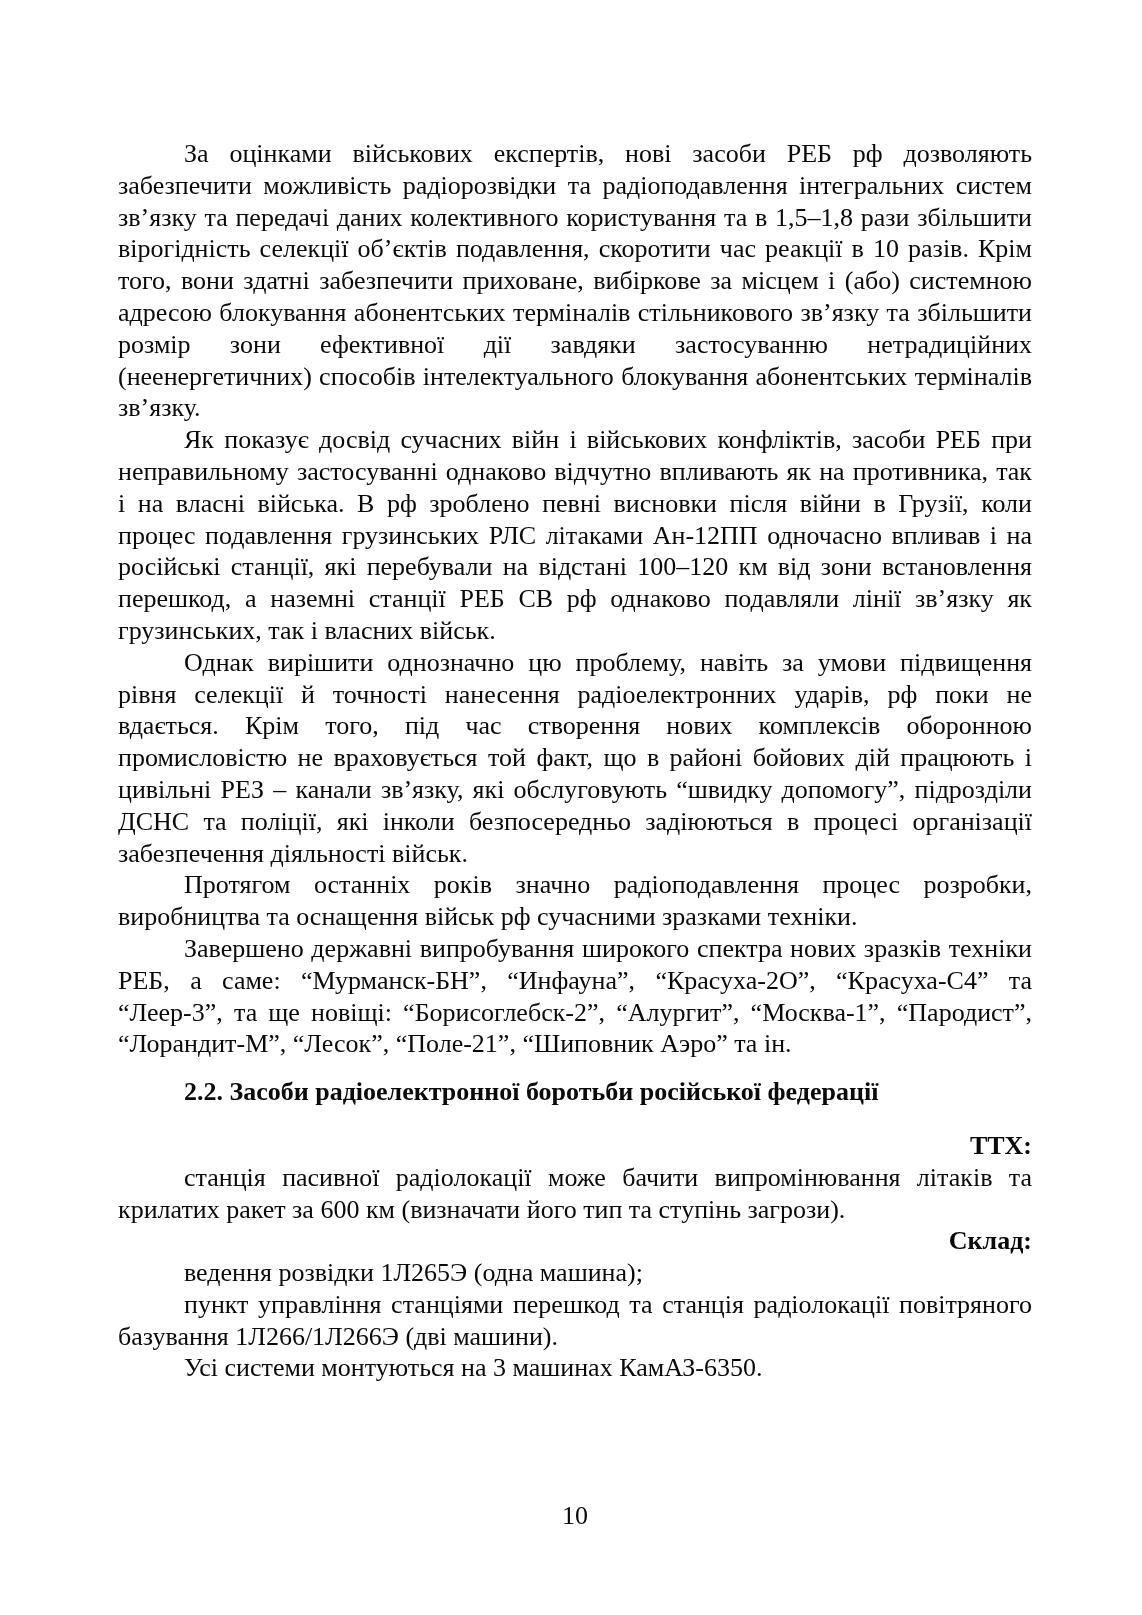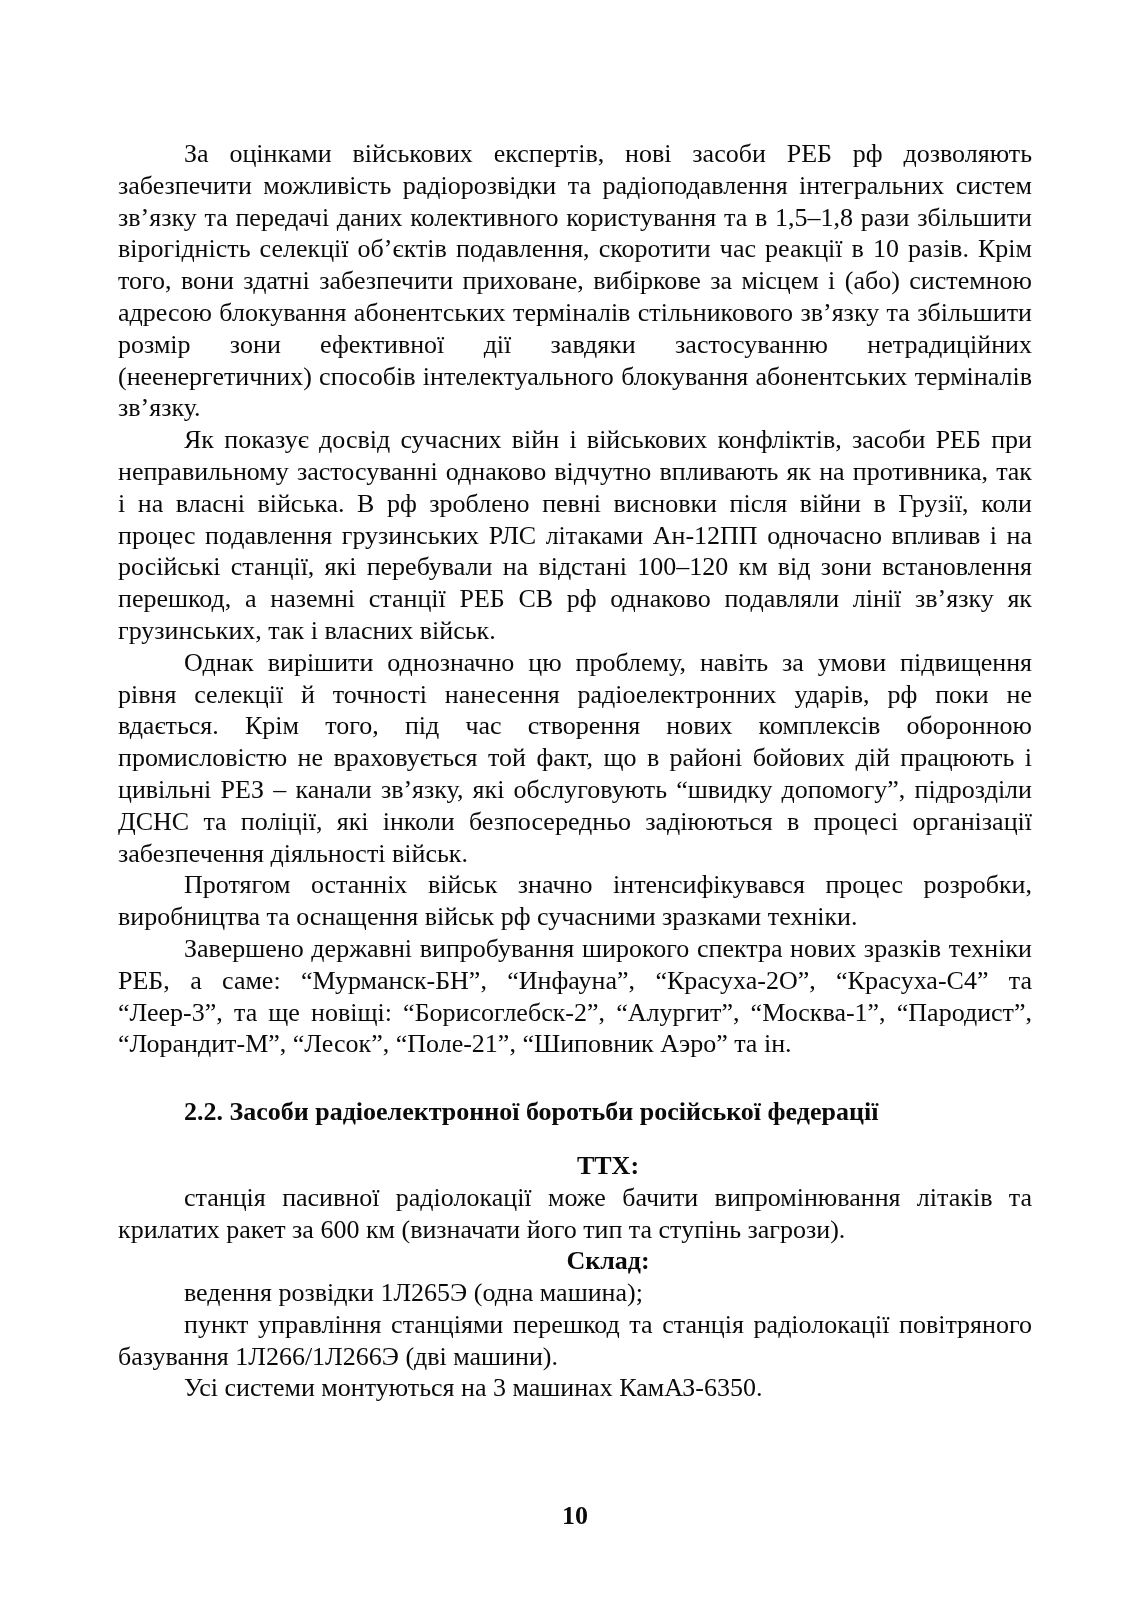--- a/index.html
+++ b/index.html
@@ -25,56 +25,55 @@
     left: 118px;
     width: 914px;
   }
   .text-block p {
     margin: 0;
     text-align: justify;
     text-indent: 66px;
   }
   p.section-heading {
     font-weight: bold;
-    margin-top: 36px;
+    margin-top: 16px;
     margin-bottom: 22px;
     text-align: left;
   }
   p.bold-label {
     font-weight: bold;
-    text-align: center;
+    text-align: right;
   }
   .lead-bold {
     font-weight: bold;
   }
   .page-number {
     position: absolute;
     top: 1500px;
     left: 118px;
     width: 914px;
     text-align: center;
     font-family: "Liberation Serif", "DejaVu Serif", serif;
     font-size: 26px;
     color: #0a0a0a;
-    font-weight: bold;
   }
 </style>
 </head>
 <body>
 
 <div class="page">
   <div class="text-block">
 
     <p>За оцінками військових експертів, нові засоби РЕБ рф дозволяють забезпечити можливість радіорозвідки та радіоподавлення інтегральних систем зв’язку та передачі даних колективного користування та в 1,5–1,8 рази збільшити вірогідність селекції об’єктів подавлення, скоротити час реакції в 10 разів. Крім того, вони здатні забезпечити приховане, вибіркове за місцем і (або) системною адресою блокування абонентських терміналів стільникового зв’язку та збільшити розмір зони ефективної дії завдяки застосуванню нетрадиційних (неенергетичних) способів інтелектуального блокування абонентських терміналів зв’язку.</p>
 
     <p>Як показує досвід сучасних війн і військових конфліктів, засоби РЕБ при неправильному застосуванні однаково відчутно впливають як на противника, так і на власні війська. В рф зроблено певні висновки після війни в Грузії, коли процес подавлення грузинських РЛС літаками Ан-12ПП одночасно впливав і на російські станції, які перебували на відстані 100–120 км від зони встановлення перешкод, а наземні станції РЕБ СВ рф однаково подавляли лінії зв’язку як грузинських, так і власних військ.</p>
 
     <p>Однак вирішити однозначно цю проблему, навіть за умови підвищення рівня селекції й точності нанесення радіоелектронних ударів, рф поки не вдається. Крім того, під час створення нових комплексів оборонною промисловістю не враховується той факт, що в районі бойових дій працюють і цивільні РЕЗ – канали зв’язку, які обслуговують “швидку допомогу”, підрозділи ДСНС та поліції, які інколи безпосередньо задіюються в процесі організації забезпечення діяльності військ.</p>
 
-    <p>Протягом останніх військ значно інтенсифікувався процес розробки, виробництва та оснащення військ рф сучасними зразками техніки.</p>
+    <p>Протягом останніх років значно радіоподавлення процес розробки, виробництва та оснащення військ рф сучасними зразками техніки.</p>
 
     <p>Завершено державні випробування широкого спектра нових зразків техніки РЕБ, а саме: “Мурманск-БН”, “Инфауна”, “Красуха-2О”, “Красуха-С4” та “Леер-3”, та ще новіщі:  “Борисоглебск-2”, “Алургит”, “Москва-1”, “Пародист”, “Лорандит-М”, “Лесок”, “Поле-21”, “Шиповник Аэро” та ін.</p>
 
     <p class="section-heading">2.2. Засоби радіоелектронної боротьби російської федерації</p>
 
 
     <p class="bold-label">ТТХ:</p>
 
     <p>станція пасивної радіолокації може бачити випромінювання літаків та крилатих ракет за 600 км (визначати його тип та ступінь загрози).</p>
 

